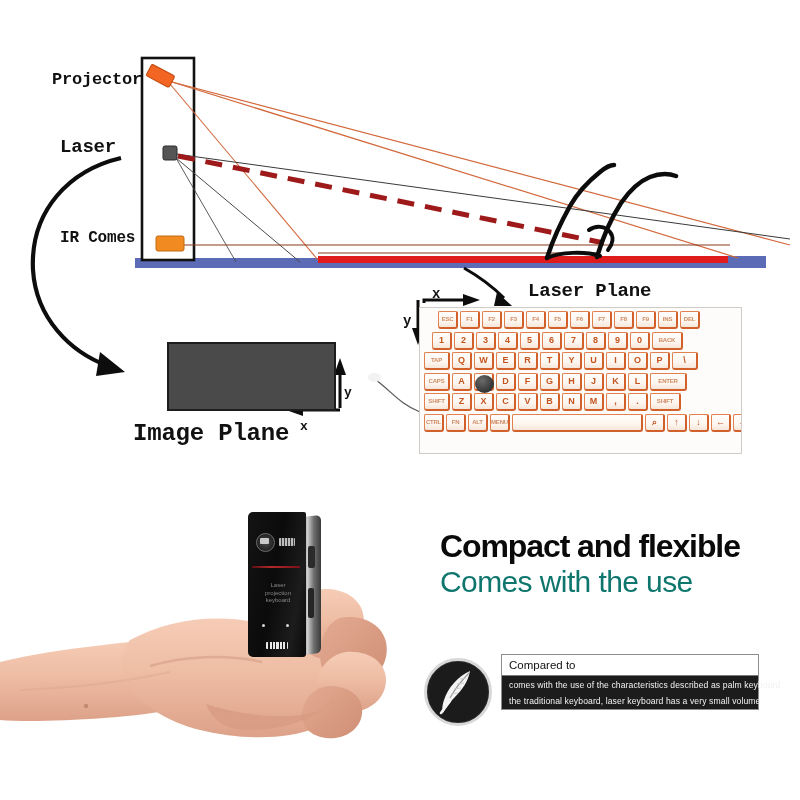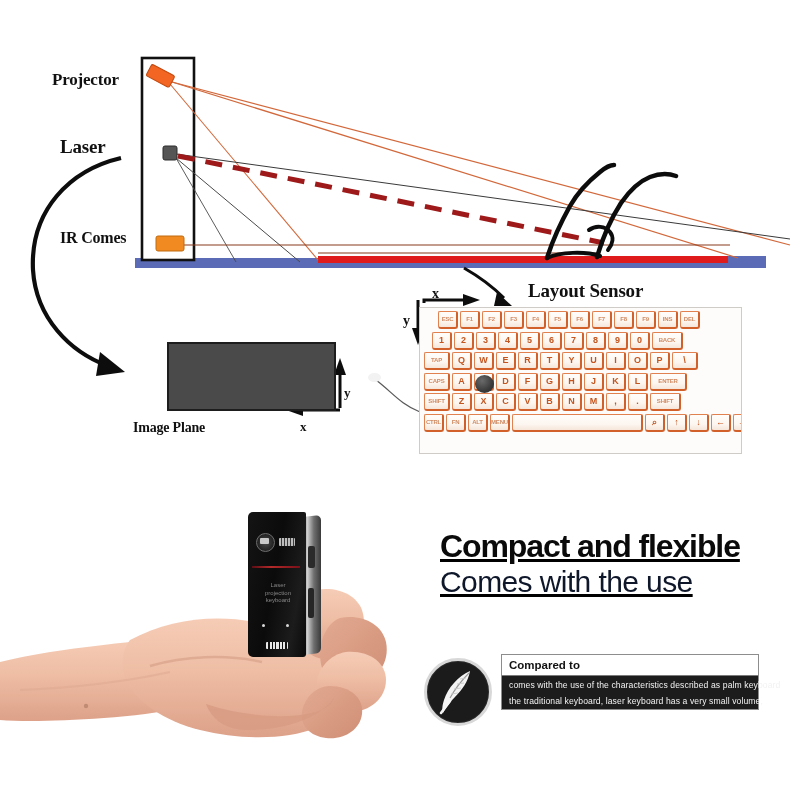--- a/index.html
+++ b/index.html
@@ -14,31 +14,31 @@
     position: relative;
   }
   #page { position: relative; width: 800px; height: 800px; background: #fff; }
 
   
   #diagram { position: absolute; left: 0; top: 0; width: 800px; height: 470px; }
   #diagram svg { position: absolute; left: 0; top: 0; }
 
   .diag-label {
     position: absolute;
-    font-family: Liberation Serif, serif;
+    font-family: Liberation Mono, monospace;
     font-weight: bold;
     color: #111;
     white-space: nowrap;
     letter-spacing: -0.2px;
   }
   #label-projector { left: 52px;  top: 70px;  font-size: 17px; }
   #label-sensor    { left: 60px;  top: 136px; font-size: 19px; }
   #label-irlight   { left: 60px;  top: 229px; font-size: 16px; }
   #label-layout    { left: 528px; top: 280px; font-size: 19px; }
-  #label-image     { left: 133px; top: 420px; font-size: 14px; }
+  #label-image     { left: 133px; top: 420px; font-size: 24px; }
   #label-axis-x-kb { left: 432px; top: 286px; font-size: 14px; font-weight: bold; }
   #label-axis-y-kb { left: 403px; top: 313px; font-size: 14px; font-weight: bold; }
   #label-axis-x-ip { left: 300px; top: 419px; font-size: 13px; font-weight: bold; }
   #label-axis-y-ip { left: 344px; top: 385px; font-size: 13px; font-weight: bold; }
 
   
   #keyboard {
     position: absolute;
     left: 419px; top: 307px;
     width: 323px; height: 147px;
@@ -105,36 +105,36 @@
     position: absolute;
     left: 368px; top: 373px;
     width: 13px; height: 9px;
     background: #f2f2f2;
     border-radius: 50%;
   }
 
   
   #bottom { position: absolute; left: 0; top: 470px; width: 800px; height: 330px; }
 
-  #headline-block { position: absolute; left: 440px; top: 60px; width: 350px; text-decoration: underline; }
+  #headline-block { position: absolute; left: 440px; top: 60px; width: 350px; }
   #headline-main {
     font-family: "Liberation Sans", sans-serif;
     font-weight: bold;
     font-size: 32px;
     letter-spacing: -1.1px;
     color: #0a0a0a;
     line-height: 1.05;
     white-space: nowrap;
   }
   #headline-sub {
     font-family: "Liberation Sans", sans-serif;
     font-weight: normal;
     font-size: 30px;
     letter-spacing: -0.6px;
-    color: #0f172a;
+    color: #0f766e;
     line-height: 1.15;
     margin-top: 1px;
     white-space: nowrap;
   }
 
   
   #callout { position: absolute; left: 424px; top: 184px; display: flex; align-items: flex-start; }
   #feather-badge {
     width: 62px; height: 62px; border-radius: 50%;
     background: #1b1b1b;
@@ -148,21 +148,21 @@
   #callout-panel {
     margin-left: 9px;
     width: 258px;
     border: 1px solid #8d8d8d;
     background: #1c1c1c;
     box-sizing: border-box;
   }
   #callout-title {
     background: #ffffff;
     color: #121212;
-    font-weight: bold;
+    font-weight: normal;
     font-size: 11.5px;
     padding: 4px 6px 4px 7px;
     border-bottom: 1px solid #7a7a7a;
     font-family: "Liberation Sans", sans-serif;
   }
   .callout-line {
     color: #f2f2f2;
     font-size: 8.6px;
     padding: 3.5px 7px 3px 7px;
     font-family: "Liberation Sans", sans-serif;
@@ -307,21 +307,21 @@
       <path d="M419 404 C447 402 468 396 482 388" fill="none" stroke="#0d0d0d" stroke-width="2"></path>
       <polygon points="478,382 492,384 480,394" fill="#0d0d0d"></polygon>
     </svg>
 
     <div id="image-plane-box"></div>
     <div id="image-plane-dot"></div>
 
     <div class="diag-label" id="label-projector">Projector</div>
     <div class="diag-label" id="label-sensor">Laser</div>
     <div class="diag-label" id="label-irlight">IR Comes</div>
-    <div class="diag-label" id="label-layout">Layout Sensor</div>
+    <div class="diag-label" id="label-layout">Laser Plane</div>
     <div class="diag-label" id="label-image">Image Plane</div>
     <div class="diag-label" id="label-axis-x-kb">x</div>
     <div class="diag-label" id="label-axis-y-kb">y</div>
     <div class="diag-label" id="label-axis-x-ip">x</div>
     <div class="diag-label" id="label-axis-y-ip">y</div>
 
     <div id="keyboard">
         <div class="kb-row indent1">
           <div class="kb-key w-sm blurred">ESC</div>
           <div class="kb-key w-sm blurred">F1</div>

